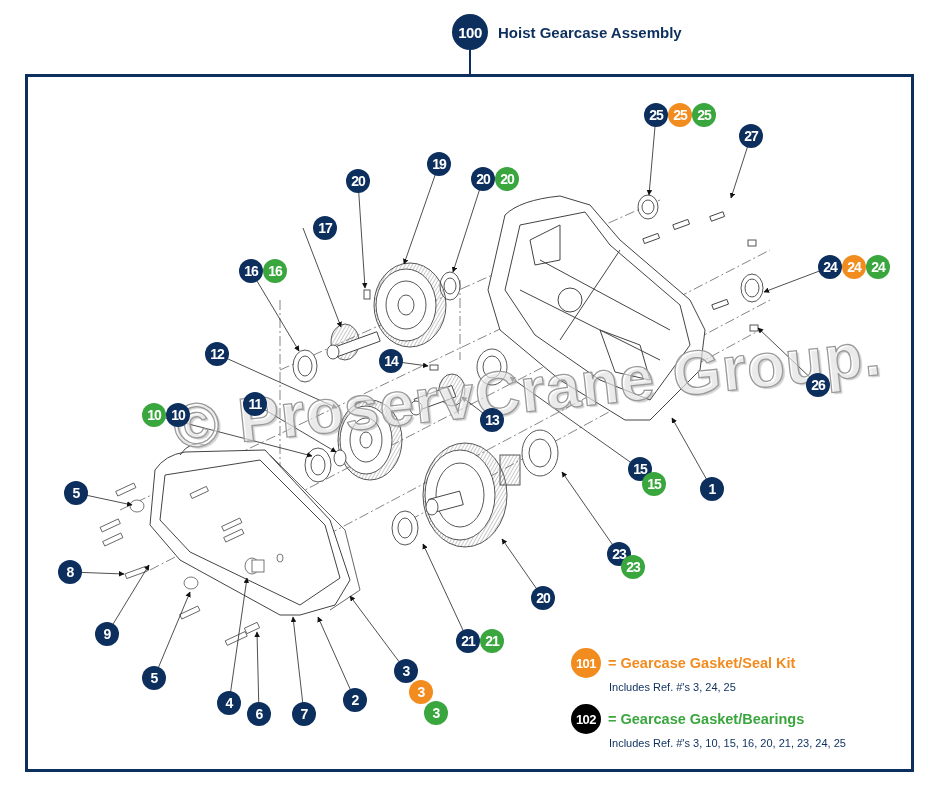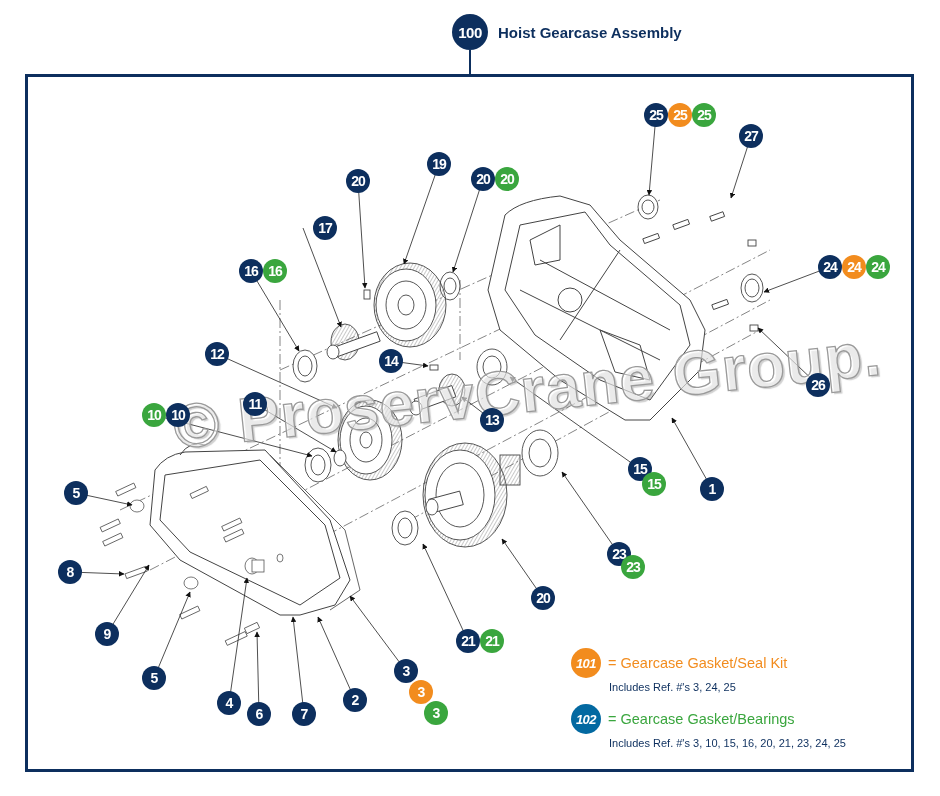--- a/index.html
+++ b/index.html
@@ -9,22 +9,22 @@
   .title-wrap { position: absolute; left: 452px; top: 14px; height: 36px; display: flex; align-items: center; }
   .title-badge { width: 36px; height: 36px; border-radius: 50%; background: #0d2f5e; color: #fff; font-weight: bold; font-size: 15px; display: flex; align-items: center; justify-content: center; letter-spacing: -0.5px; }
   .title-text { margin-left: 10px; color: #0d2f5e; font-weight: bold; font-size: 15px; }
   .title-stem { position: absolute; left: 469px; top: 50px; width: 2px; height: 25px; background: #0d2f5e; }
   .callout { position: absolute; width: 24px; height: 24px; border-radius: 50%; color: #fff; font-weight: bold; font-size: 14px; display: flex; align-items: center; justify-content: center; letter-spacing: -1px; box-sizing: border-box; }
   .c-navy { background: #0d2f5e; }
   .c-orange { background: #f28c1e; }
   .c-green { background: #3aa63e; }
   .legend { position: absolute; left: 571px; }
   .legend-row { display: flex; align-items: center; }
-  .legend-badge { width: 30px; height: 30px; border-radius: 50%; color: #fff; font-weight: bold; font-size: 13px; display: flex; align-items: center; justify-content: center; letter-spacing: -0.5px; font-style: italic; }
-  .legend-title { margin-left: 7px; font-weight: normal; font-size: 14.5px; }
+  .legend-badge { width: 30px; height: 30px; border-radius: 50%; color: #fff; font-weight: bold; font-size: 13px; display: flex; align-items: center; justify-content: center; letter-spacing: -0.5px; }
+  .legend-title { margin-left: 7px; font-weight: bold; font-size: 14.5px; }
   .legend-sub { margin-left: 38px; margin-top: 3px; color: #0d2f5e; font-size: 11px; }
   .watermark { position: absolute; left: 170px; top: 392px; font-size: 62px; font-weight: bold; color: rgba(255,255,255,0.55); -webkit-text-stroke: 1.3px #9a9a9a; transform: rotate(-6deg); transform-origin: left top; letter-spacing: 1px; white-space: nowrap; text-shadow: 2px 2px 1px rgba(120,120,120,0.35); }
 </style>
 </head>
 <body>
 
 <div id="canvas">
   <div class="title-wrap">
     <div class="title-badge c-navy">100</div>
     <div class="title-text">Hoist Gearcase Assembly</div>
@@ -314,18 +314,18 @@
 
   <div class="legend" style="top:648px;">
     <div class="legend-row">
       <div class="legend-badge" style="background:#f28c1e;">101</div>
       <div class="legend-title" style="color:#f28c1e;">= Gearcase Gasket/Seal Kit</div>
     </div>
     <div class="legend-sub">Includes Ref. #'s 3, 24, 25</div>
   </div>
   <div class="legend" style="top:704px;">
     <div class="legend-row">
-      <div class="legend-badge" style="background:#0369a1;">102</div>
+      <div class="legend-badge" style="background:#000000;">102</div>
       <div class="legend-title" style="color:#3aa63e;">= Gearcase Gasket/Bearings</div>
     </div>
     <div class="legend-sub">Includes Ref. #'s 3, 10, 15, 16, 20, 21, 23, 24, 25</div>
   </div>
 </div>
 
 </body></html>

